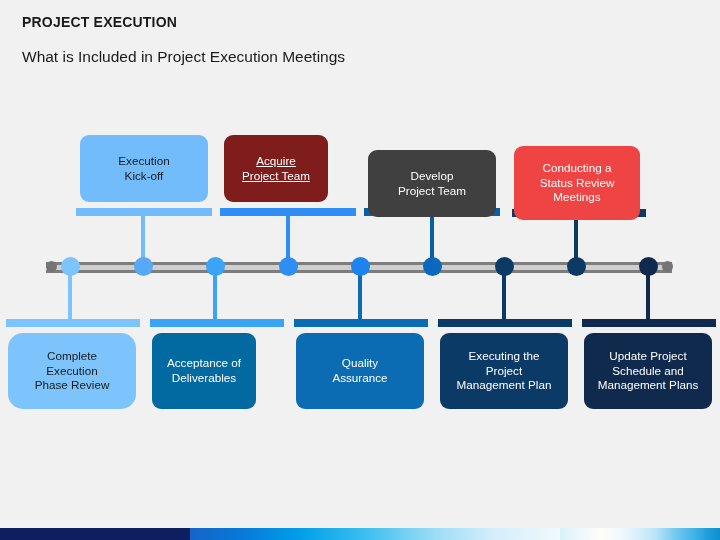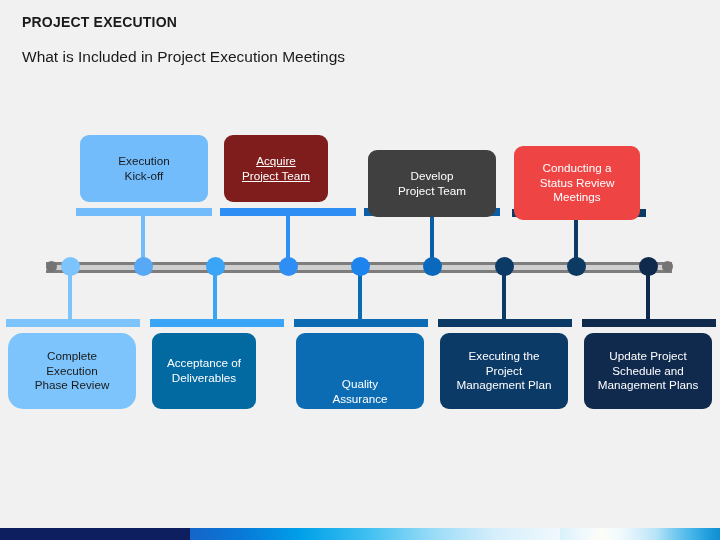--- a/index.html
+++ b/index.html
@@ -229,21 +229,21 @@
           <span>Conducting a<br>Status Review<br>Meetings</span>
         </div>
       </div>
     <div id="bottom-boxes">
         <div class="box" style="left: 8px; top: 333px; width: 128px; height: 76px; background: rgb(124, 196, 251); color: rgb(26, 26, 26); border-radius: 15px;">
           <span>Complete<br>Execution<br>Phase Review</span>
         </div>
         <div class="box" style="left: 152px; top: 333px; width: 104px; height: 76px; background: #0369a1; color: rgb(255, 255, 255);">
           <span>Acceptance of<br>Deliverables</span>
         </div>
-        <div class="box" style="left: 296px; top: 333px; width: 128px; height: 76px; background: rgb(12, 108, 179); color: rgb(255, 255, 255); align-items: flex-end;">
+        <div class="box" style="left: 296px; top: 333px; width: 128px; height: 76px; background: rgb(12, 108, 179); color: rgb(255, 255, 255);">
           <span>Quality<br>Assurance</span>
         </div>
         <div class="box" style="left: 440px; top: 333px; width: 128px; height: 76px; background: rgb(12, 58, 102); color: rgb(255, 255, 255);">
           <span>Executing the<br>Project<br>Management Plan</span>
         </div>
         <div class="box" style="left: 584px; top: 333px; width: 128px; height: 76px; background: rgb(16, 42, 78); color: rgb(255, 255, 255);">
           <span>Update Project<br>Schedule and<br>Management Plans</span>
         </div>
       </div>
   </div>

